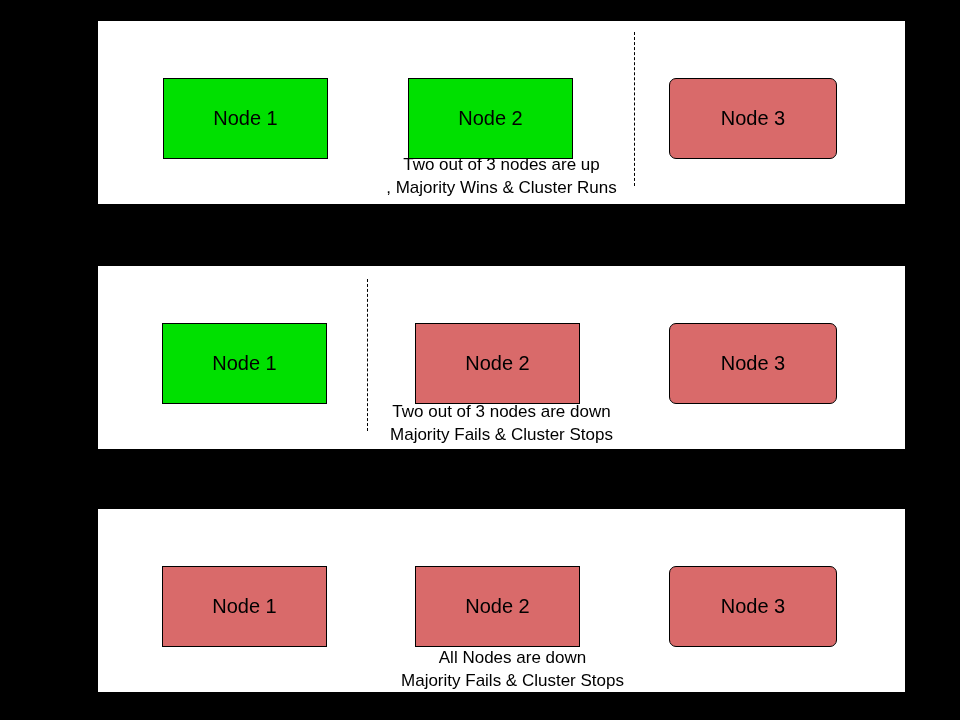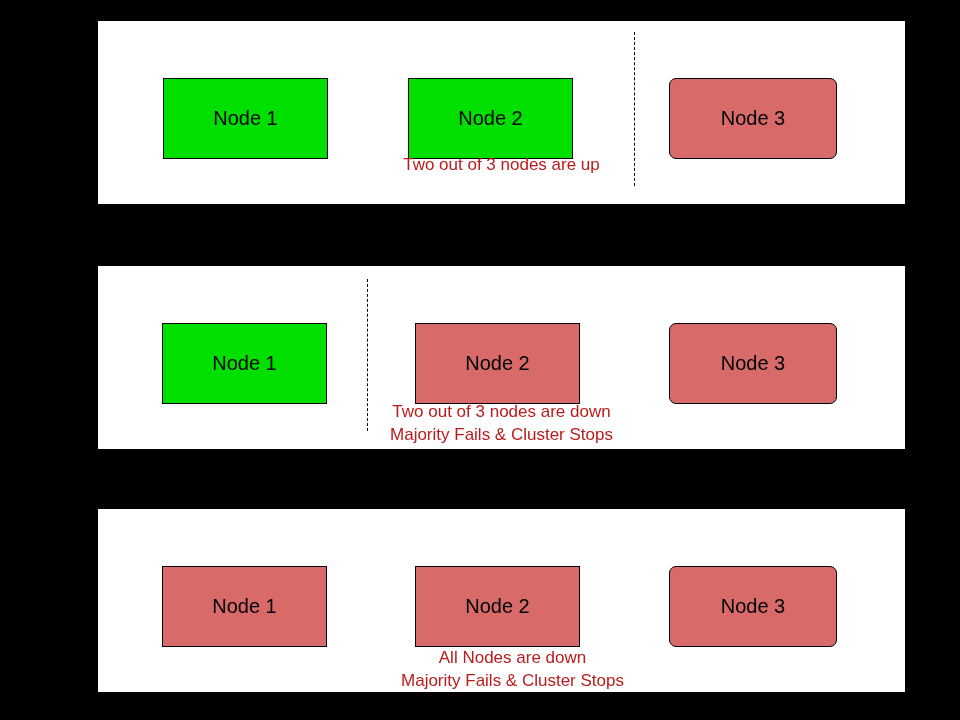--- a/index.html
+++ b/index.html
@@ -53,41 +53,42 @@
   .panel-2 .divider { left: 269px; top: 13px; height: 152px; }
 
   .caption {
     position: absolute;
     left: 0;
     right: 0;
     top: 132px;
     text-align: center;
     font-size: 17px;
     line-height: 23px;
-    color: #b91c1c;
+    color: #000000;
   }
   .panel-2 .caption { top: 134px; }
   .panel-3 .caption { top: 137px; padding-left: 22px; }
 </style>
 </head>
 <body>
 
 <div class="panel panel-1">
   <div class="node n1" style="background-color: rgb(0, 224, 0);">
     <span class="node-label">Node 1</span>
   </div>
   <div class="node n2" style="background-color: rgb(0, 224, 0);">
     <span class="node-label">Node 2</span>
   </div>
   <div class="divider"></div>
   <div class="node n3" style="background-color: rgb(217, 106, 106);">
     <span class="node-label">Node 3</span>
   </div>
   <div class="caption">
     <div>Two out of 3 nodes are up</div>
+    <div>, Majority Wins &amp; Cluster Runs</div>
   </div>
 </div>
 
 <div class="panel panel-2">
   <div class="node n1" style="background-color: rgb(0, 224, 0);">
     <span class="node-label">Node 1</span>
   </div>
   <div class="divider"></div>
   <div class="node n2" style="background-color: rgb(217, 106, 106);">
     <span class="node-label">Node 2</span>

